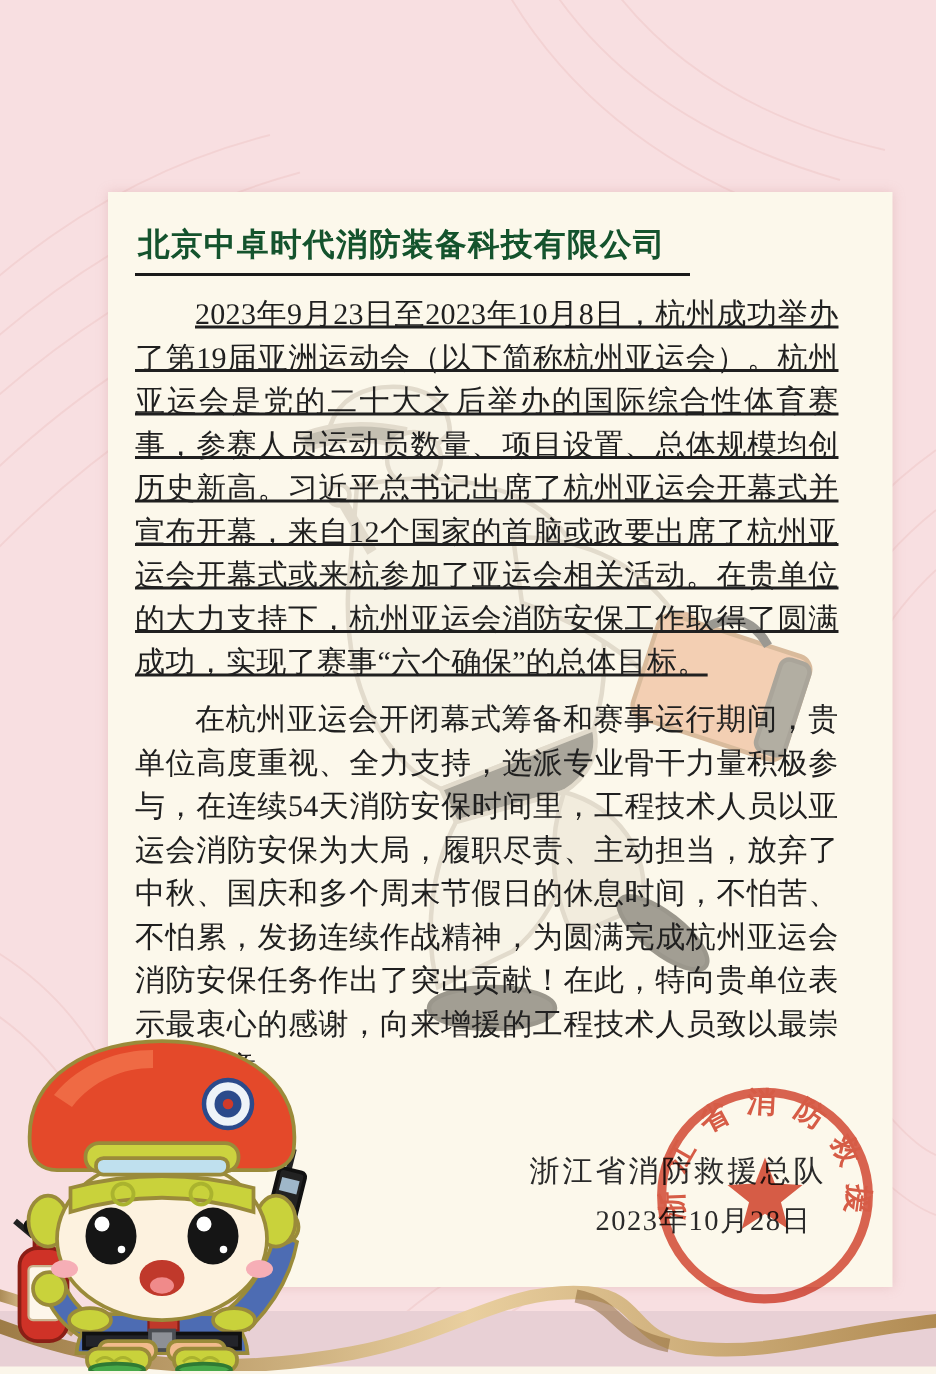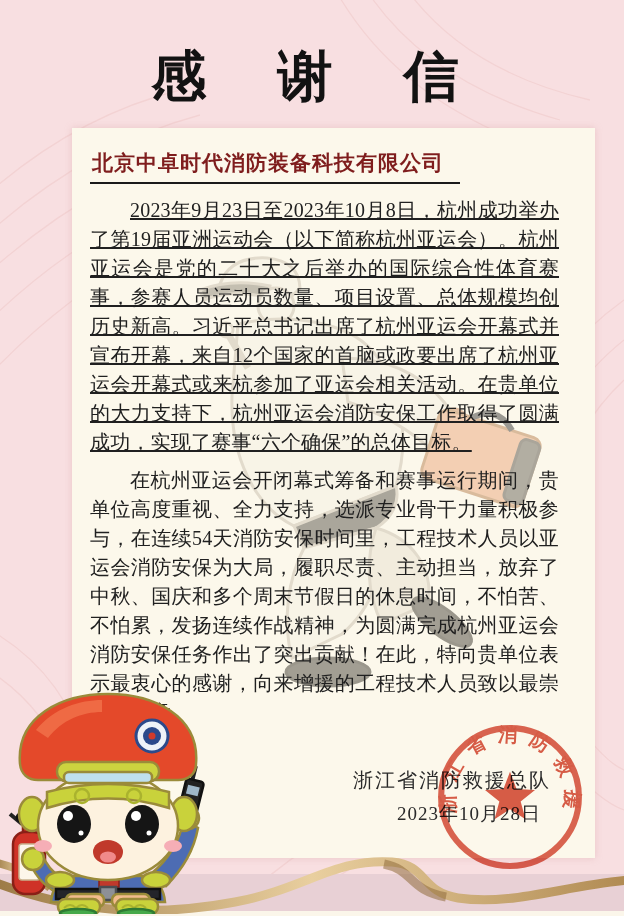--- a/index.html
+++ b/index.html
@@ -18,21 +18,21 @@
   }
   .paper{
     position:absolute;left:72px;top:128px;width:523px;height:730px;z-index:1;
     background:#fcf8eb;
     box-shadow:0 0 7px rgba(205,150,150,0.35);
     padding:20px 36px 0 18px;box-sizing:border-box;
   }
   .watermark{position:absolute;left:70px;top:92px;width:430px;height:492px;opacity:0.5;z-index:0;}
   .recipient{
     position:relative;z-index:1;display:inline-block;
-    font-weight:bold;font-size:21px;color:#7f1d1d;
+    font-weight:bold;font-size:21px;color:#14532d;
     border-bottom:2px solid #1a1a1a;padding:0 16px 5px 2px;margin-top:1px;
     letter-spacing:1px;
   }
   .para{
     position:relative;z-index:1;
     margin:0;text-indent:2em;text-align:justify;
     font-size:20px;line-height:29px;color:#202020;letter-spacing:0.2px;
   }
   .para.p1{margin-top:12px;text-decoration:underline;}
   .para.p2{margin-top:9px;}
@@ -88,21 +88,20 @@
         <stop offset="0" stop-color="#9c7a45"></stop>
           <stop offset="0.5" stop-color="#e9cf9f"></stop>
           <stop offset="1" stop-color="#b08a52"></stop>
       </linearGradient>
     </defs>
     <path d="M-6,20 C 18,26 36,34 50,46" fill="none" stroke="url(#goldg2)" stroke-width="8"></path>
     <path d="M-6,40 C 70,70 150,76 235,60 C 305,47 335,16 392,20 C 428,23 420,50 458,56 C 512,64 562,44 630,38" fill="none" stroke="url(#goldg2)" stroke-width="9"></path>
     <path d="M384,22 C 414,28 408,48 446,55" fill="none" stroke="#8f6c3c" stroke-width="9" opacity="0.55"></path>
   </svg>
 
-  <h1 class="letter-title">感 谢 信</h1>
 
   <div class="paper">
 
     
     <svg class="watermark" viewBox="0 0 430 480" aria-hidden="true">
       <g stroke="#c9bfae" stroke-width="3" fill="#f6f1e4">
         <path d="M78,58 Q88,30 125,32 Q157,35 158,62 L150,70 Q115,56 82,66 Z"></path>
         <path d="M58,64 Q90,52 128,60 L126,72 Q92,62 62,74 Z" fill="#8d8779"></path>
         <circle cx="134" cy="80" r="18"></circle>
         <path d="M96,98 C 150,86 212,96 236,132 C 260,168 268,212 254,260 L152,300 C 112,280 88,230 90,170 Z"></path>

